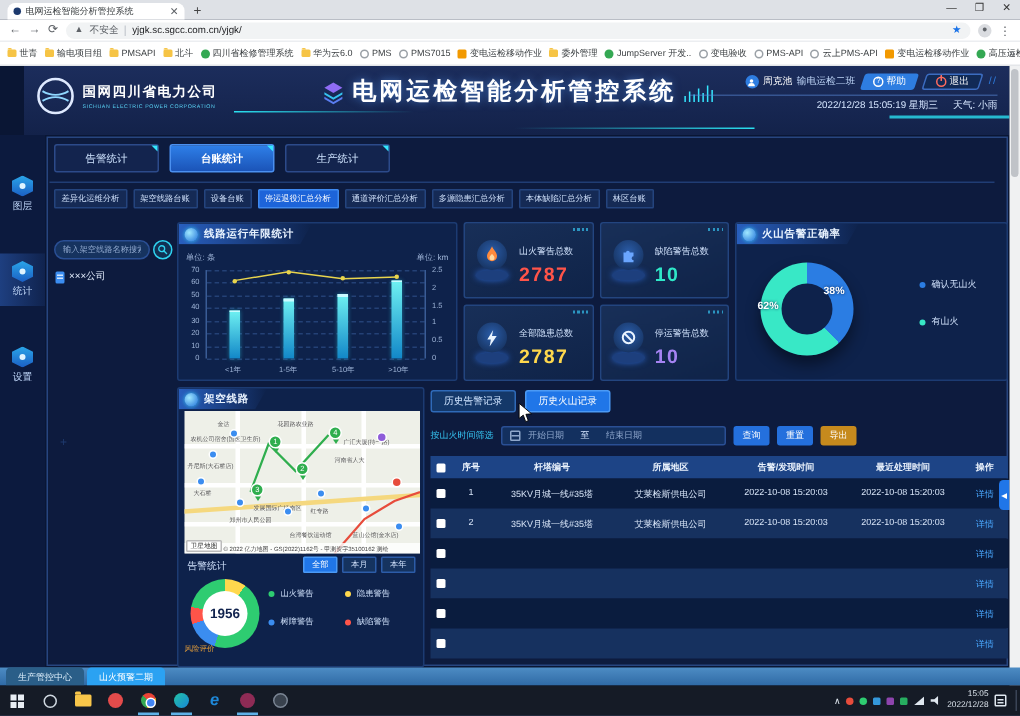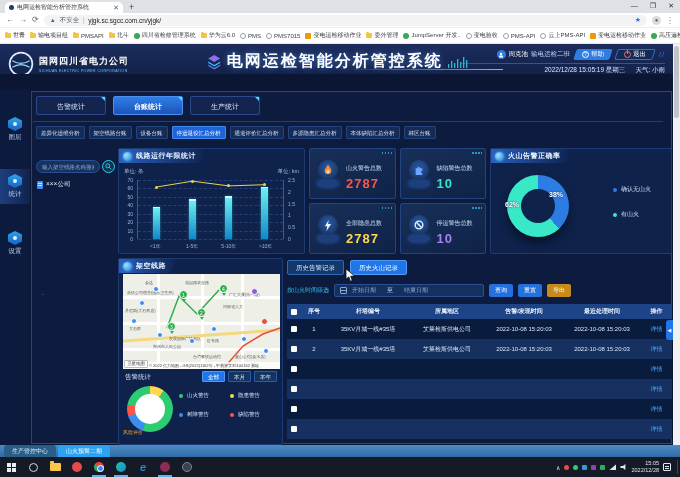--- a/index.html
+++ b/index.html
@@ -27,21 +27,21 @@
 .bmi{display:inline-block;width:6px;height:6px;flex:0 0 auto}
 .bmi.folder{height:5px;background:#f6c445;border-radius:1px;position:relative}
 .bmi.folder::before{content:'';position:absolute;left:0;top:-1.5px;width:3px;height:1.5px;background:#f6c445;border-radius:1px 1px 0 0}
 .bmi.globe{border:1px solid #9aa0a6;border-radius:50%}
 .bmi.site-green{background:#34a853;border-radius:50%}
 .bmi.site-orange{background:#f29900;border-radius:1px}
 .bmoverflow{position:absolute;right:3px;top:2px;font-size:8px;color:#5f6368}
 .scrollbar{position:absolute;left:673px;top:44px;width:7px;height:413px;background:#f0f1f2}
 .scrollthumb{position:absolute;left:1px;top:2px;width:5px;height:72px;background:#c0c3c8;border-radius:3px}
 
-.apphead{position:absolute;left:0;top:44px;right:7px;height:30px;background:linear-gradient(180deg,#1c2d5c,#13224a);overflow:hidden}
+.apphead{position:absolute;left:16px;top:44px;right:7px;height:46px;background:linear-gradient(180deg,#1c2d5c,#13224a);overflow:hidden}
 .apphead .circ1{position:absolute;left:140px;top:30px;width:120px;height:1px;background:linear-gradient(90deg,#2ae0f0,transparent)}
 .apphead .circ2{position:absolute;right:170px;bottom:4px;width:160px;height:1px;background:linear-gradient(90deg,transparent,#2ae0f0)}
 .logo{position:absolute;left:8px;top:7px;display:flex;align-items:center;gap:5px}
 .logoring{width:26px;height:26px;flex:0 0 auto}
 .logotxt .cn{font-size:9px;font-weight:bold;color:#fff;letter-spacing:1px}
 .logotxt .en{font-size:3.5px;color:#59d2f5;letter-spacing:.4px;margin-top:1px}
 .apptitle{position:absolute;left:50%;top:7px;transform:translateX(-50%);display:flex;align-items:center;gap:5px}
 .apptitle .t{font-size:16px;font-weight:bold;color:#fff;letter-spacing:2px;white-space:nowrap;text-shadow:0 0 6px rgba(90,160,255,.6)}
 .eq{display:flex;align-items:flex-end;gap:1.5px;height:12px}
 .eq i{width:1.5px;background:#35e6ff;display:block}
@@ -582,20 +582,21 @@
           <span class="mlab" style="left: 112px; top: 80px;">蓝山公馆(金水店)</span>
           <span class="mlab" style="left: 22px; top: 6px;">金达</span>
         </div>
       <span class="alarmtitle">告警统计</span>
       <div class="alarmfilters">
           <span class="mini-btn active">全部</span>
           <span class="mini-btn">本月</span>
           <span class="mini-btn">本年</span>
         </div>
       <div class="ring" style="background: conic-gradient(rgb(255, 216, 77) 0%, rgb(255, 216, 77) 10%, rgb(46, 204, 113) 10%, rgb(46, 204, 113) 55%, rgb(59, 141, 240) 55%, rgb(59, 141, 240) 70%, rgb(255, 84, 73) 70%, rgb(255, 84, 73) 78%, rgb(46, 204, 113) 78%, rgb(46, 204, 113) 100%);"></div>
+      <div class="ringtotal">1956</div>
       <span class="ringcaption">风险评价</span>
       <div class="alarmlegend">
         <span class="leg">
             <span class="ldot lg0"></span>
             <span>山火警告</span>
           </span>
         <span class="leg">
             <span class="ldot lg1"></span>
             <span>隐患警告</span>
           </span>

